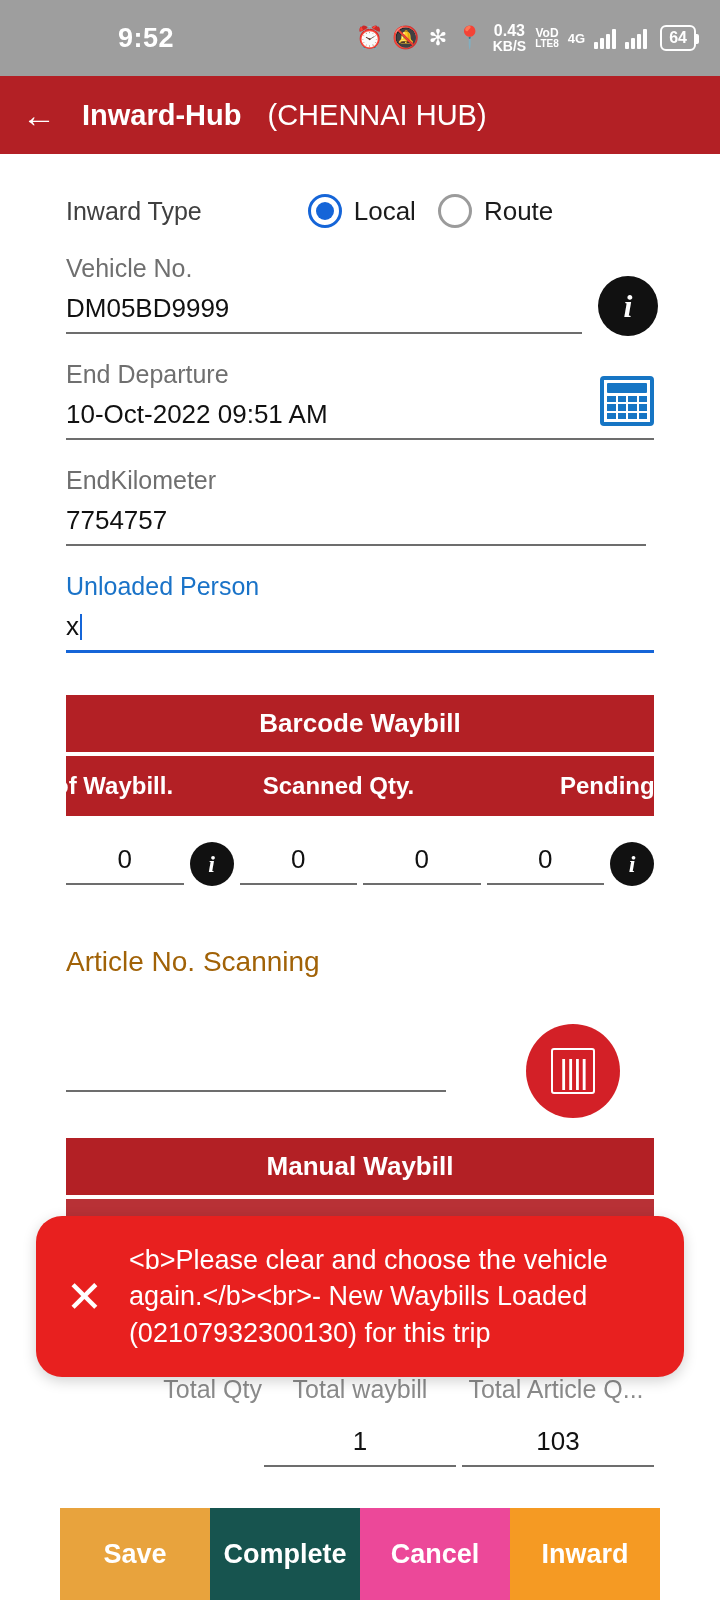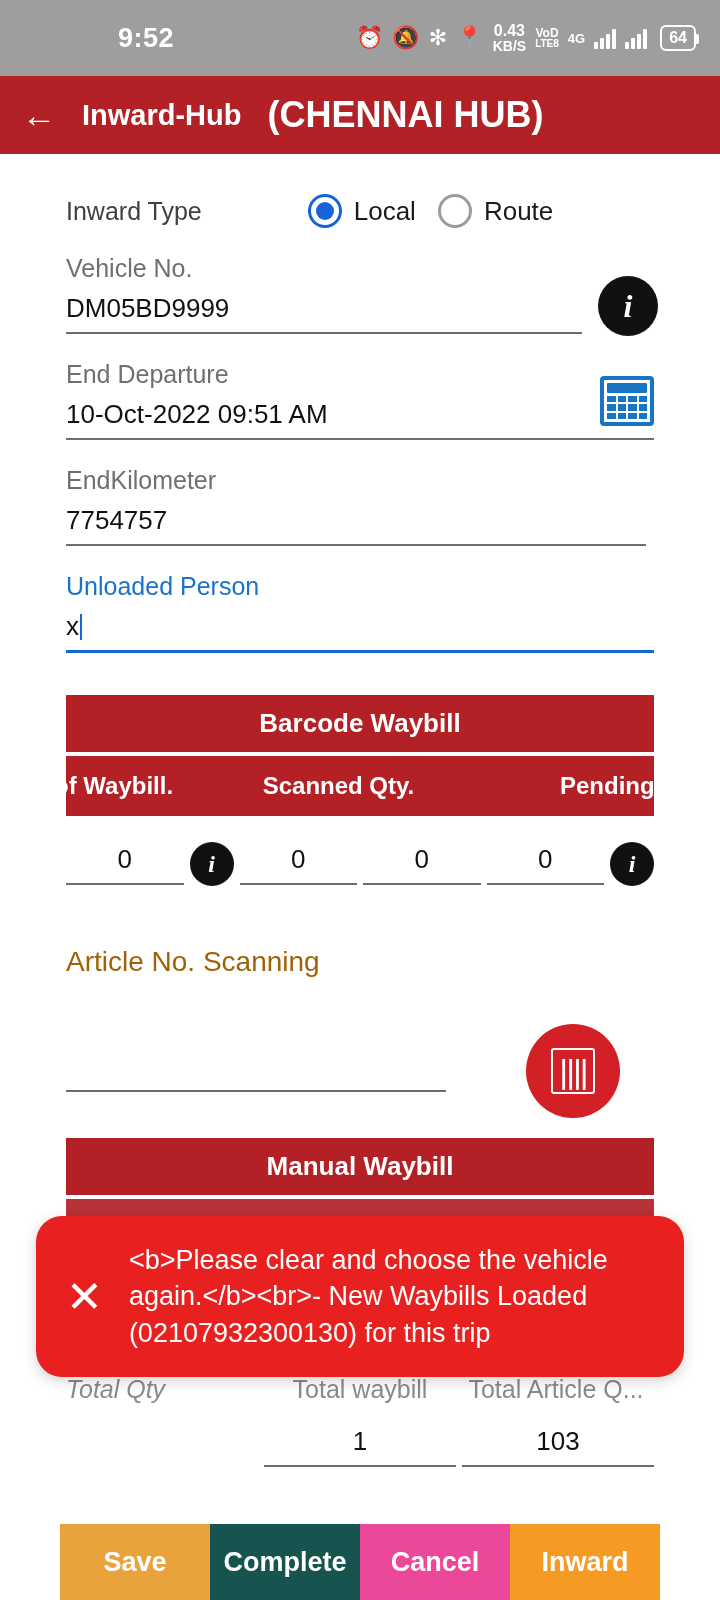--- a/index.html
+++ b/index.html
@@ -40,21 +40,21 @@
     background:#fff; border-radius:0 2px 2px 0;
   }
 
   
   .appbar {
     height: 78px; background: #b32025; color: #fff;
     display: flex; align-items: center; padding: 0 22px; gap: 26px;
   }
   .back-arrow { font-size: 34px; line-height: 1; display:flex; align-items:center; }
   .app-title { font-size: 29px; font-weight: 700; }
-  .app-sub { font-size: 36px; font-weight: 700; }
+  .app-sub { font-size: 29px; font-weight: 400; }
 
   
   .content { padding: 0 66px; }
   .row-type {
     display:flex; align-items:center; margin-top: 40px;
   }
   .label-muted { color: #404040; font-size: 25px; }
   .radios { display:flex; align-items:center; gap: 22px; margin-left: 106px; }
   .radio { display:flex; align-items:center; gap: 12px; }
   .rb { width: 34px; height: 34px; border-radius: 50%; border: 3px solid #9b9b9b; display:flex; align-items:center; justify-content:center; }
@@ -131,35 +131,35 @@
     font-size: 26px; font-weight:700; padding: 13px 0;
   }
   .manual-tbl-head {
     background:#b32025; color:#fff; display:flex; align-items:center;
     font-size: 22px; font-weight:700; padding: 14px 4px; margin-top: 4px; opacity:.92;
   }
   .manual-tbl-head span { flex:1; text-align:center; }
   .manual-row { display:flex; align-items:center; margin-top: 22px; gap:6px; }
   .manual-row2 { display:flex; align-items:center; margin-top: 30px; }
   .sub-lbl { font-size: 25px; color:#8a8a8a; flex:1; text-align:center; }
-  .sub-lbl.left { text-align:left;font-style:italic; }
+  .sub-lbl.left { text-align:right; }
 
   
   .toast {
     position: absolute; left: 36px; right: 36px; top: 1216px;
     background:#e8201f; color:#fff; border-radius: 26px;
     display:flex; align-items:center; padding: 26px 30px; gap: 26px;
     box-shadow: 0 4px 14px rgba(0,0,0,.18);
   }
   .toast-x { font-size: 44px; line-height: 1; font-weight: 300; }
   .toast-msg { font-size: 27px; line-height: 1.35; }
 
   
   .bottom-bar {
-    position:absolute; left: 60px; right: 60px; bottom: 0; height: 76px;
+    position:absolute; left: 60px; right: 60px; bottom: 0; height: 92px;
     display:flex;
   }
   .btn { flex:1; display:flex; align-items:center; justify-content:center;
          color:#fff; font-size: 27px; font-weight:700; }
   .btn-save { background:#e8a33d; }
   .btn-complete { background:#17544f; }
   .btn-cancel { background:#ec4899; }
   .btn-inward { background:#f59a23; }
 </style>
 </head>

